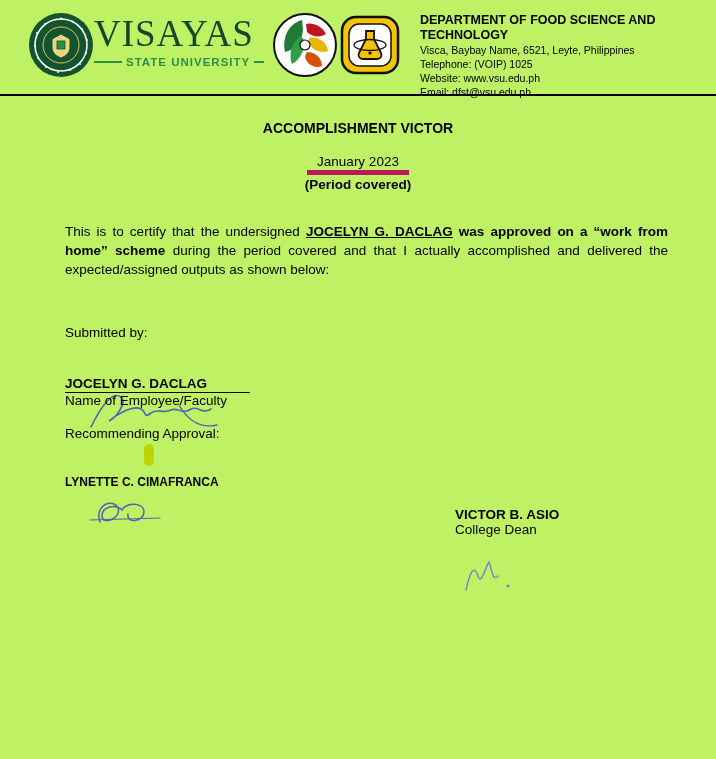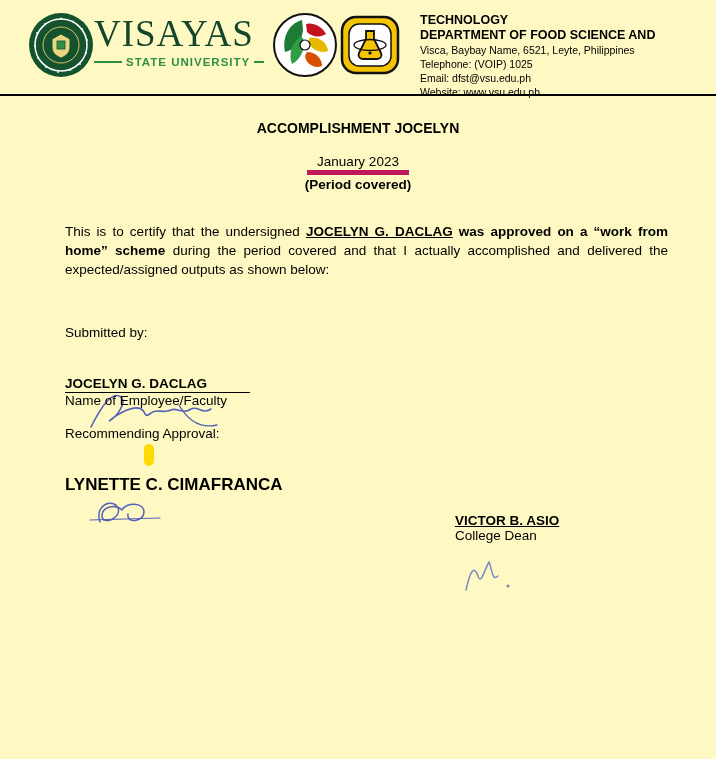--- a/index.html
+++ b/index.html
@@ -1,21 +1,21 @@
 <!DOCTYPE html>
 <html><head>
 <meta charset="utf-8">
 <style>
   * { margin: 0; padding: 0; box-sizing: border-box; }
   body { background: #ffffff; }
   .page {
     position: relative;
     width: 716px;
     height: 759px;
-    background: #fef9c3;
+    background: #bef264;
     font-family: "Liberation Sans", sans-serif;
     color: #000000;
     overflow: hidden;
   }
 
   
   .header { position: relative; height: 94px; }
   .logo { position: absolute; }
   .seal { left: 28px; top: 12px; }
   .dfst-circle { left: 272px; top: 12px; }
@@ -100,25 +100,25 @@
     min-width: 185px;
     border-bottom: 1px solid #000;
     padding-bottom: 1px;
   }
   .role-line {
     margin-left: 65px;
     font-size: 13.5px;
     position: relative;
     z-index: 3;
   }
-  .dept-name { margin-top: 34px; margin-left: 65px; font-size: 17px; font-weight: bold; position: relative; z-index: 3; }
+  .dept-name { margin-top: 34px; margin-left: 65px; font-size: 12px; font-weight: bold; position: relative; z-index: 3; }
 
   .approved-row { margin-top: 20px; margin-left: 355px; font-size: 13.5px; }
   .dean-block { margin-top: 18px; margin-left: 455px; font-size: 13.5px; }
-  .dean-name { font-weight: bold; text-decoration: underline; }
+  .dean-name { font-weight: bold; }
 
   
   .sig { position: absolute; z-index: 2; }
   .sig-daclag { left: 83px; top: 385px; }
   .sig-cimafranca { left: 86px; top: 494px; }
   .sig-asio { left: 456px; top: 552px; }
 
   .highlight-mark {
     position: absolute;
     left: 144px;
@@ -182,32 +182,32 @@
 
     <svg class="logo dost-square" width="60" height="60" viewBox="0 0 60 60">
       <rect x="2" y="2" width="56" height="56" rx="14" fill="#f5c400" stroke="#111111" stroke-width="2.5"></rect>
       <rect x="9" y="9" width="42" height="42" rx="10" fill="#ffffff" stroke="#111111" stroke-width="1.5"></rect>
       <path d="M26 16 h8 v8 l7 14 c1.5 3-0.5 6-4 6 h-14 c-3.5 0-5.5-3-4-6 l7-14 z" fill="#f5c400" stroke="#111111" stroke-width="1.8"></path>
       <ellipse cx="30" cy="30" rx="16" ry="5.5" fill="none" stroke="#111111" stroke-width="1.3"></ellipse>
       <circle cx="30" cy="38" r="1.6" fill="#111111"></circle>
     </svg>
 
     <div class="dept-block">
+      <div class="dept-title">DEPARTMENT OF FOOD SCIENCE AND</div>
       <div class="dept-title">TECHNOLOGY</div>
-      <div class="dept-title">DEPARTMENT OF FOOD SCIENCE AND</div>
       <div class="dept-info">Visca, Baybay Name, 6521, Leyte, Philippines</div>
       <div class="dept-info">Telephone: (VOIP) 1025</div>
+      <div class="dept-info">Website: www.vsu.edu.ph</div>
       <div class="dept-info">Email: dfst@vsu.edu.ph</div>
-      <div class="dept-info">Website: www.vsu.edu.ph</div>
     </div>
   </div>
 
   <div class="header-rule"></div>
 
-  <div class="title">ACCOMPLISHMENT JOCELYN</div>
+  <div class="title">ACCOMPLISHMENT VICTOR</div>
 
   <div class="period-wrap">
     <span class="period-value">January 2023</span>
   </div>
   <div class="period-label">(Period covered)</div>
 
   <p class="para"><span>This is to certify that the undersigned </span><span class="bu">JOCELYN G. DACLAG</span><span class="b"> was approved on a “work from home” scheme</span><span> during the period covered and that I actually accomplished and delivered the expected/assigned outputs as shown below:</span></p>
 
 
   <div class="label-line submitted">Submitted by:</div>

